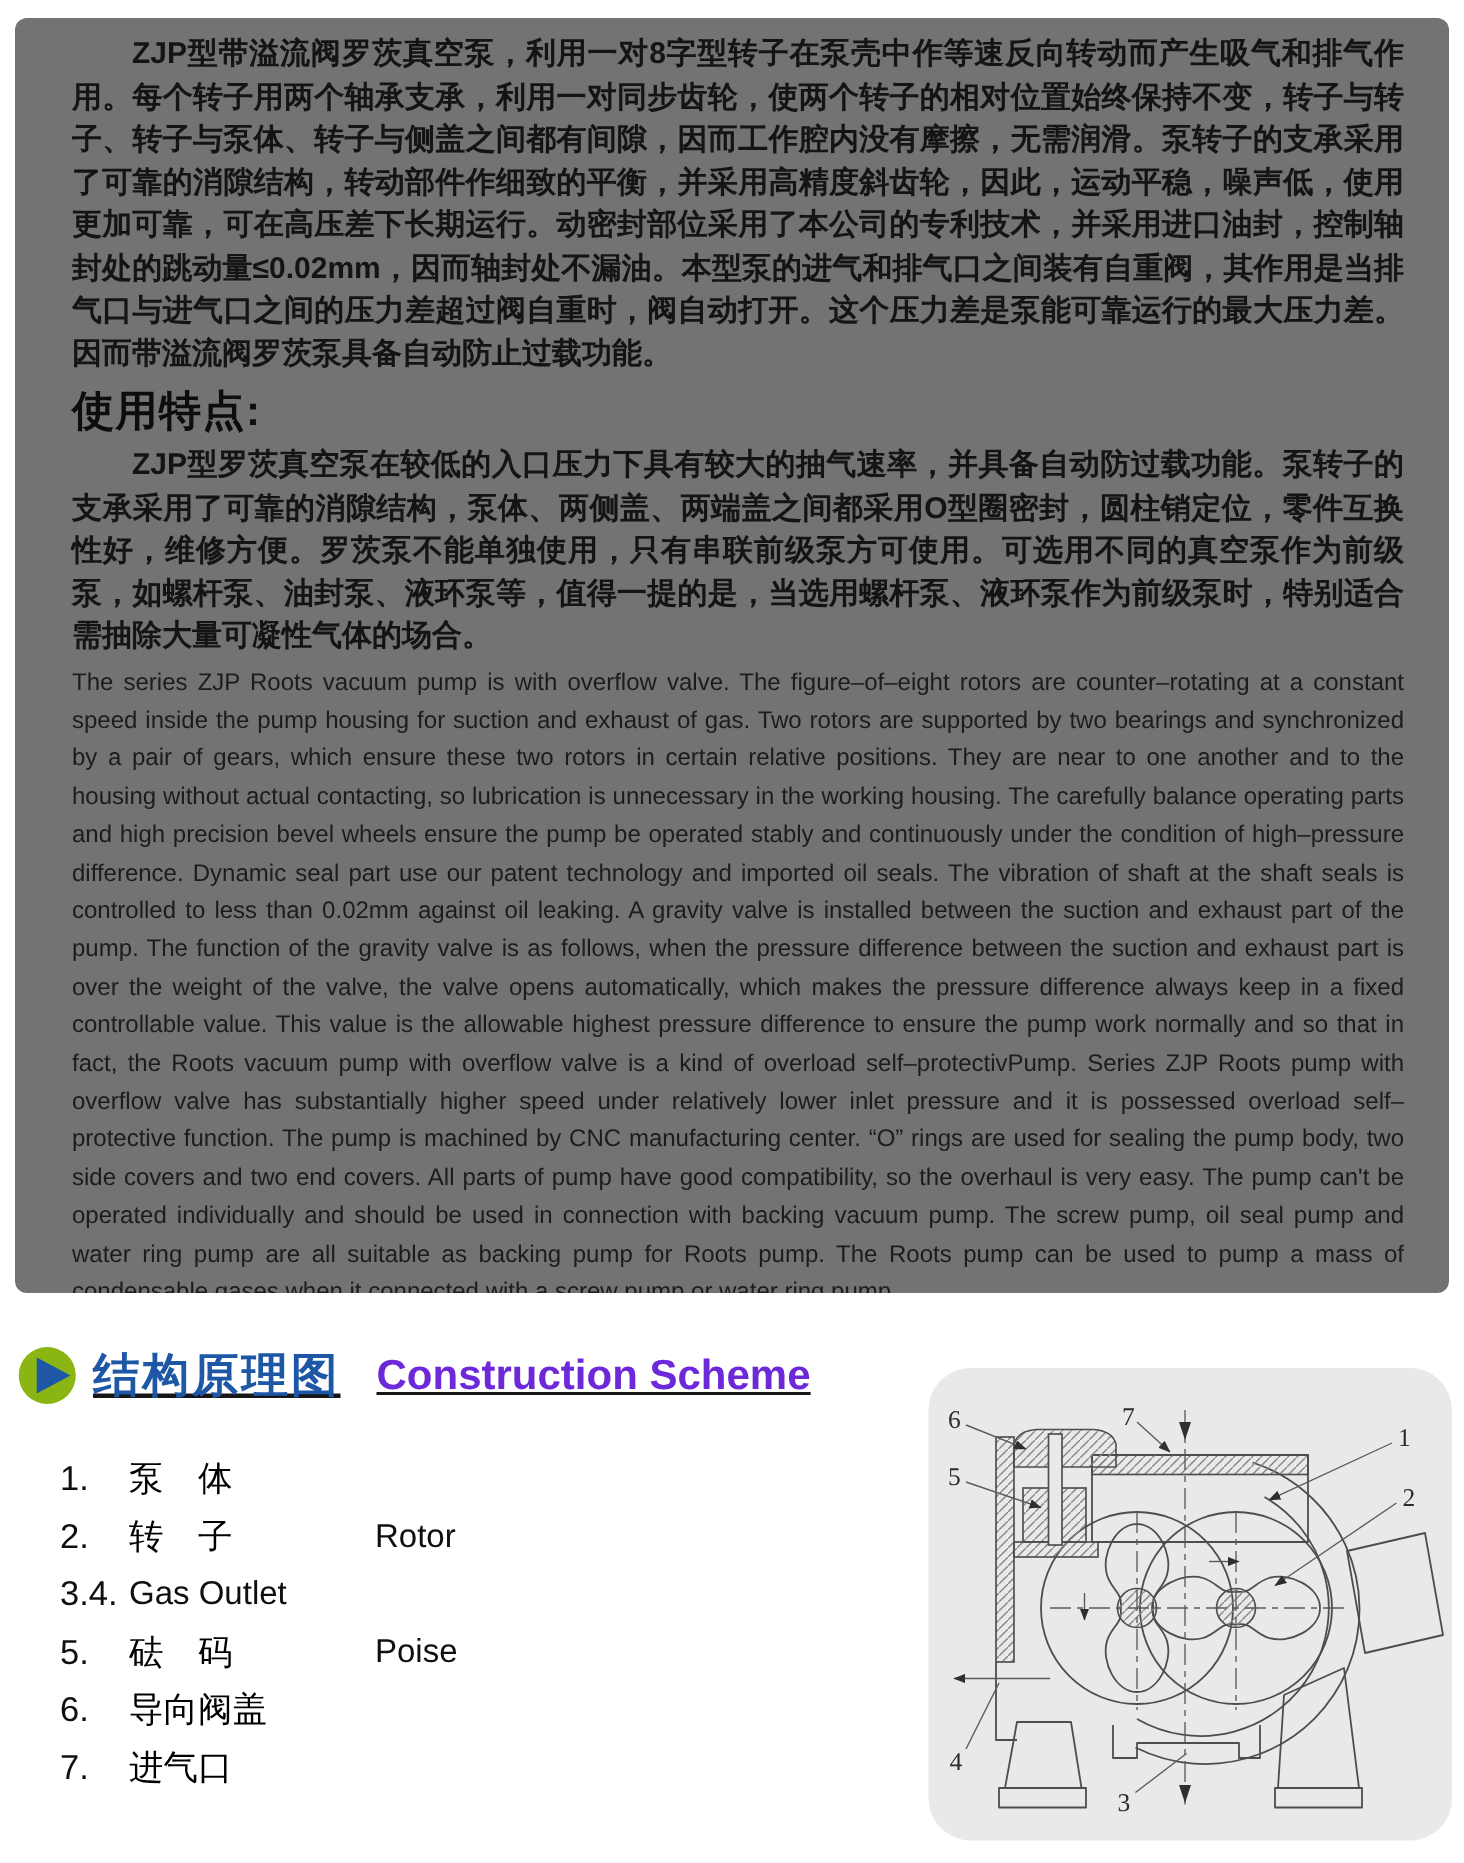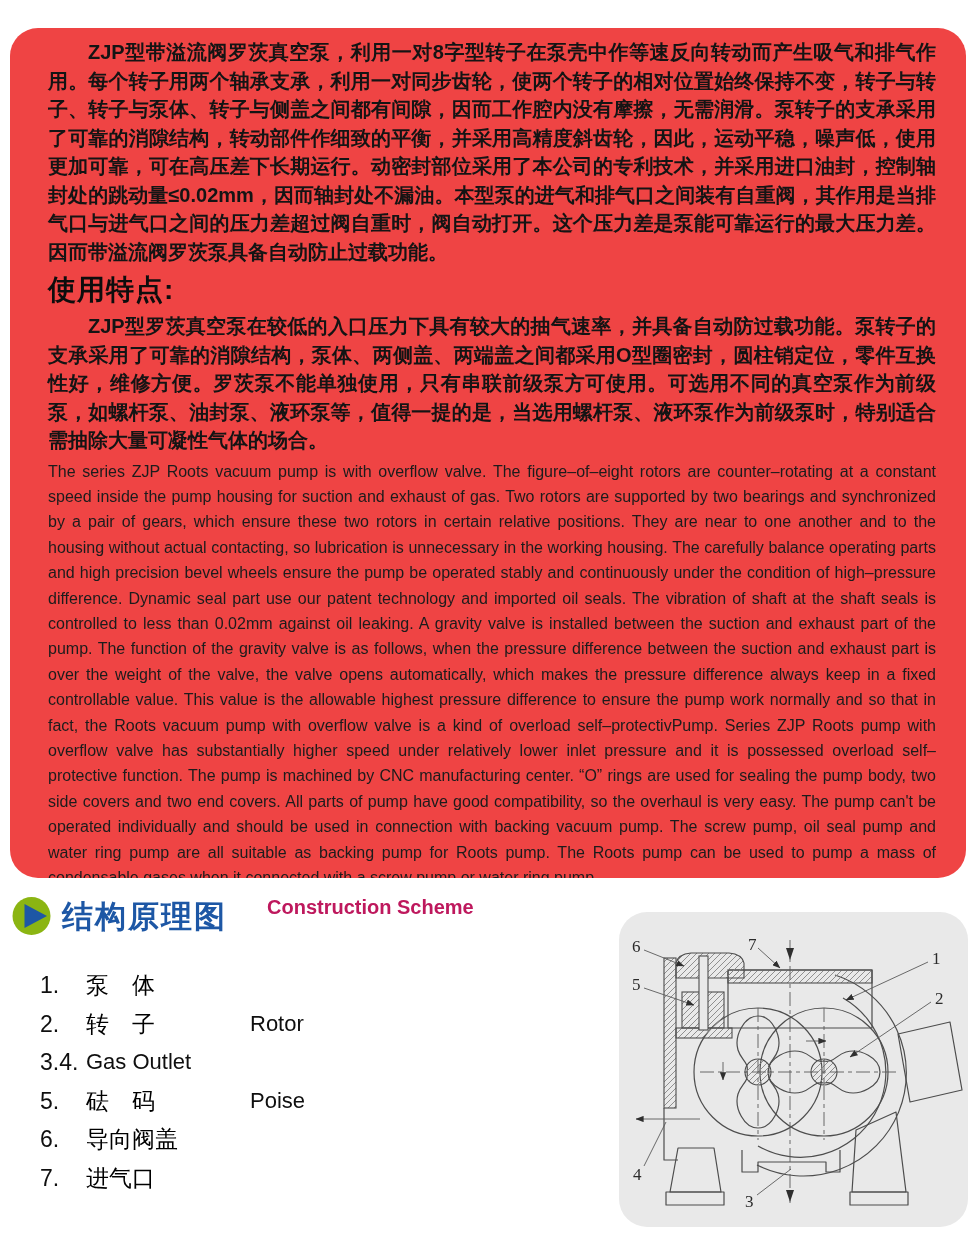--- a/index.html
+++ b/index.html
@@ -1,51 +1,51 @@
 <!DOCTYPE html>
 <html><head>
 <meta charset="utf-8">
 <style>
   * { margin: 0; padding: 0; box-sizing: border-box; }
   html, body { width: 976px; height: 1242px; background: #ffffff; overflow: hidden; }
   body { position: relative; font-family: "Liberation Sans", sans-serif; color: #161616; }
 
   
   .intro-box {
-    position: absolute; left: 10px; top: 28px; width: 956px; height: 850px;
-    background: #ef4444; border-radius: 28px;
+    position: absolute; left: 10px; top: 12px; width: 956px; height: 850px;
+    background: #737373; border-radius: 8px;
     padding: 10px 30px 0 38px; overflow: hidden;
   }
   .zh-para {
     font-size: 20px; line-height: 28.5px; font-weight: 600;
     text-align: justify; text-indent: 2em; color: #141414;
   }
   .feat-heading {
     font-size: 28px; font-weight: 800; color: #0d0d0d;
     margin: 5px 0 3px 0; letter-spacing: 1px;
   }
   .en-para {
     font-size: 16px; line-height: 25.4px; font-weight: 400;
     text-align: justify; color: #1c1c1c; margin-top: 4px;
   }
 
   
   .section-header {
     position: absolute; left: 12px; top: 896px;
-    display: flex; 
+    display: flex; align-items: center; text-decoration: underline;
   }
   .hdr-icon { width: 40px; height: 40px; flex: 0 0 auto; }
   .ic-circle { fill: #8bb512; }
   .ic-tri { fill: #1d57a5; }
   .title-zh {
     font-size: 31px; font-weight: 800; color: #1d57a5;
     letter-spacing: 2px; margin-left: 10px;
   }
   .title-en {
-    font-size: 20px; font-weight: 700; color: #be185d; margin-left: 40px;
+    font-size: 28px; font-weight: 700; color: #6d28d9; margin-left: 24px;
   }
 
   
   .parts { position: absolute; left: 40px; top: 966px; width: 560px; }
   .part-row {
     display: grid; grid-template-columns: 46px 164px auto;
     line-height: 38.6px; font-size: 23px;
   }
   .part-num  { font-weight: 500; color: #0f0f0f; }
   .part-zh   { font-weight: 500; color: #000000; }

